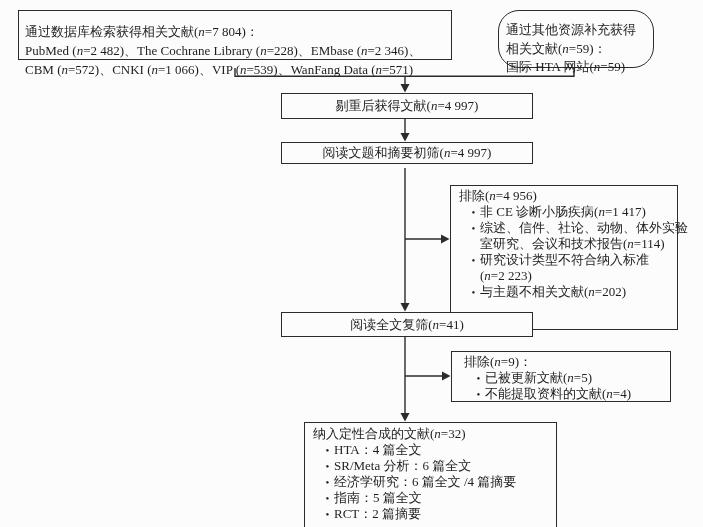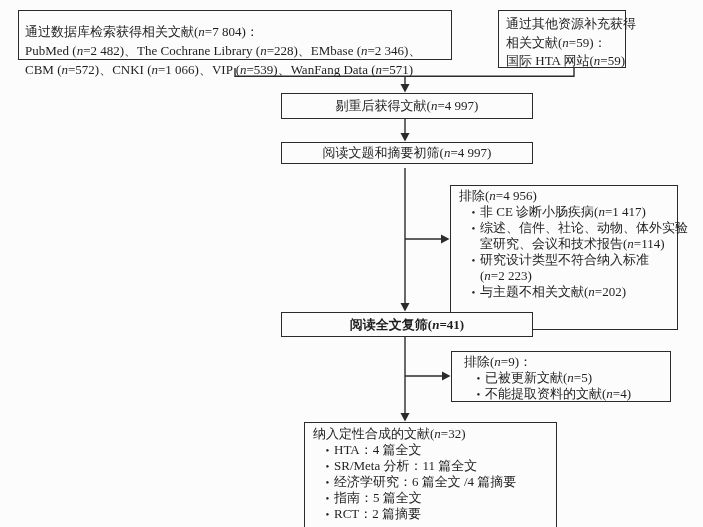--- a/index.html
+++ b/index.html
@@ -9,25 +9,25 @@
     overflow:hidden;
   }
   .connectors{position:absolute;left:0;top:0;width:703px;height:527px;pointer-events:none;}
   .box{
     position:absolute;border:1.5px solid #2b2b2b;box-sizing:border-box;
     font-size:13px;background:#fcfcfc;
   }
   .pre{white-space:pre;}
   .center{display:flex;align-items:center;justify-content:center;text-align:left;}
   .box-a{left:18px;top:10px;width:434px;height:50px;padding:11px 2px 0 6px;line-height:19px;}
-  .box-b{left:498px;top:10px;width:128px;height:58px;padding:4px 2px 0 7px;line-height:18.5px;}
+  .box-b{left:498px;top:10px;width:156px;height:58px;padding:10px 2px 0 7px;line-height:18.5px;border-radius:21px;}
   .box-c{left:281px;top:93px;width:252px;height:26px;}
   .box-d{left:281px;top:142px;width:252px;height:22px;}
   .box-e{left:450px;top:185px;width:228px;height:145px;padding:2px 2px 0 8px;line-height:16px;}
-  .box-f{left:281px;top:312px;width:252px;height:25px;font-weight:bold;}
+  .box-f{left:281px;top:312px;width:252px;height:25px;}
   .box-g{left:451px;top:351px;width:220px;height:51px;padding:2px 2px 0 12px;line-height:16px;}
   .box-h{left:280px;top:422px;width:253px;height:126px;padding:3px 2px 0 8px;line-height:16px;margin-left:24px;}
   .li{display:flex;padding-left:8px;}
   .li .dot{flex:0 0 13px;text-align:center;font-size:11px;}
   .li .bt{flex:1 1 auto;}
   i{font-style:italic;}
 </style>
 </head>
 <body>
 
@@ -112,21 +112,21 @@
   </div>
 
   <div class="box box-h">
     <div>纳入定性合成的文献(<i>n</i>=32)</div>
     <div class="li">
       <span class="dot">•</span>
       <span class="bt pre">HTA：4 篇全文</span>
     </div>
     <div class="li">
       <span class="dot">•</span>
-      <span class="bt pre">SR/Meta 分析：11 篇全文</span>
+      <span class="bt pre">SR/Meta 分析：6 篇全文</span>
     </div>
     <div class="li">
       <span class="dot">•</span>
       <span class="bt pre">经济学研究：6 篇全文 /4 篇摘要</span>
     </div>
     <div class="li">
       <span class="dot">•</span>
       <span class="bt pre">指南：5 篇全文</span>
     </div>
     <div class="li">

